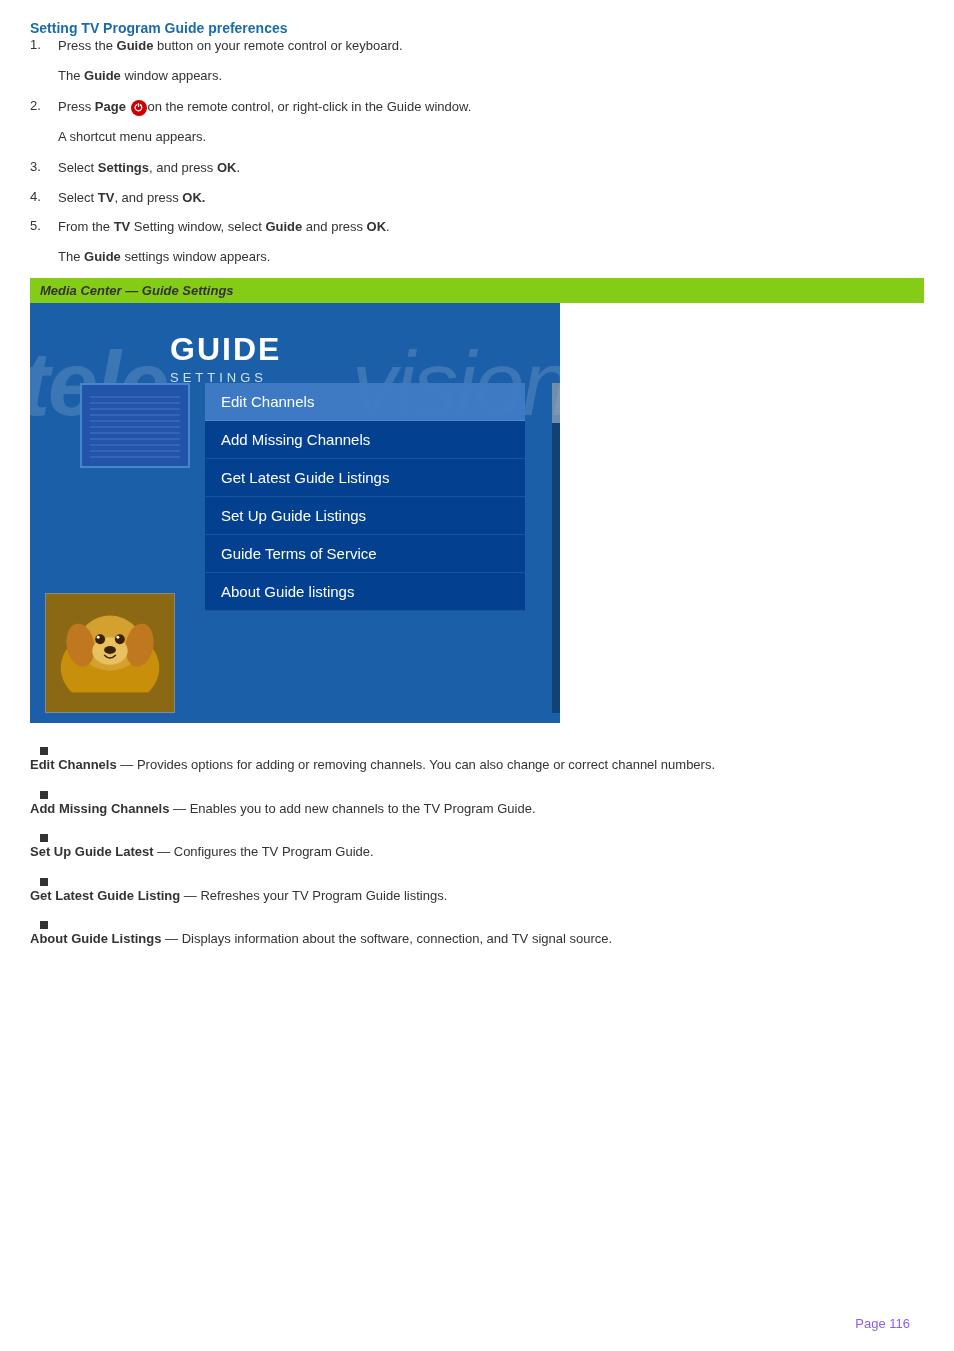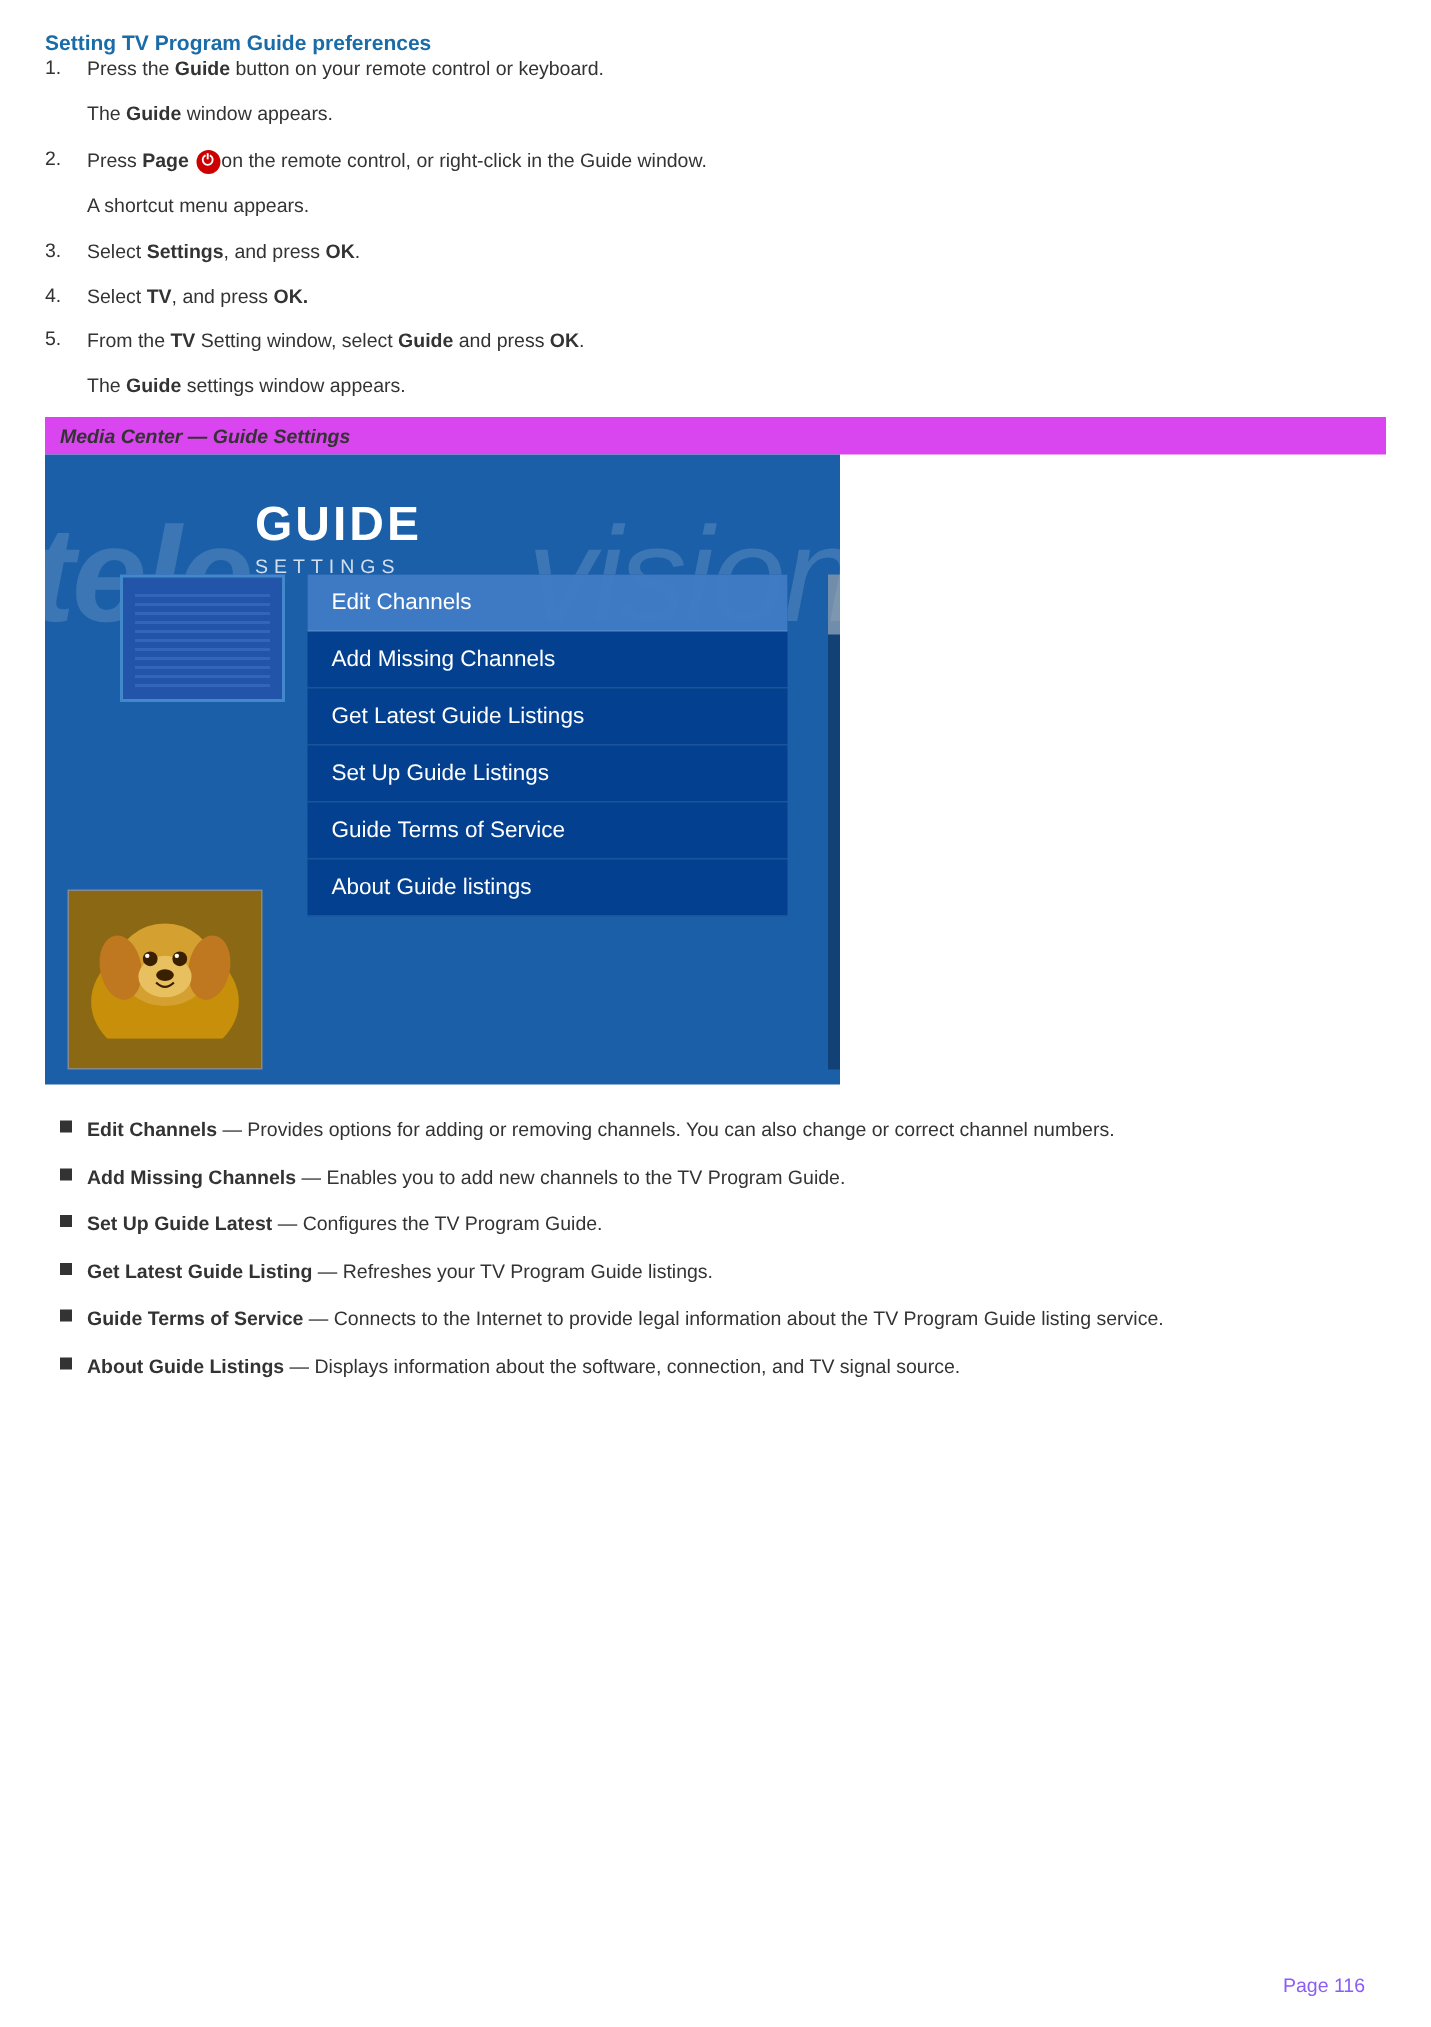--- a/index.html
+++ b/index.html
@@ -64,21 +64,21 @@
     }
 
     .sub-text {
       margin-left: 28px;
       margin-bottom: 12px;
       font-size: 13px;
       line-height: 1.5;
     }
 
     .caption-bar {
-      background: #d946ef;
+      background: #84cc16;
       padding: 5px 10px;
       font-size: 13px;
       font-style: italic;
       font-weight: bold;
       color: #333;
       margin-bottom: 0;
     }
 
     .screenshot-container {
       background: #1a5fa8;
@@ -216,20 +216,21 @@
       margin: 16px 0;
       padding: 0;
     }
 
     .bullet-item {
       display: flex;
       align-items: flex-start;
       margin-bottom: 12px;
       font-size: 13px;
       line-height: 1.5;
+      flex-direction: column;
     }
 
     .bullet-square {
       min-width: 8px;
       height: 8px;
       background: #333;
       margin-top: 4px;
       margin-right: 10px;
       margin-left: 10px;
     }
@@ -353,21 +354,17 @@
   <li class="bullet-item">
     <div class="bullet-square"></div>
     <span class="bullet-text"><b>Set Up Guide Latest</b> — Configures the TV Program Guide.</span>
   </li>
   <li class="bullet-item">
     <div class="bullet-square"></div>
     <span class="bullet-text"><b>Get Latest Guide Listing</b> — Refreshes your TV Program Guide listings.</span>
   </li>
   <li class="bullet-item">
     <div class="bullet-square"></div>
-    <span class="bullet-text"><b>Guide Terms of Service</b> — Connects to the Internet to provide legal information about the TV Program Guide listing service.</span>
-  </li>
-  <li class="bullet-item">
-    <div class="bullet-square"></div>
     <span class="bullet-text"><b>About Guide Listings</b> — Displays information about the software, connection, and TV signal source.</span>
   </li>
 </ul>
 
 <div class="page-number">Page 116</div>
 
 </body></html>

